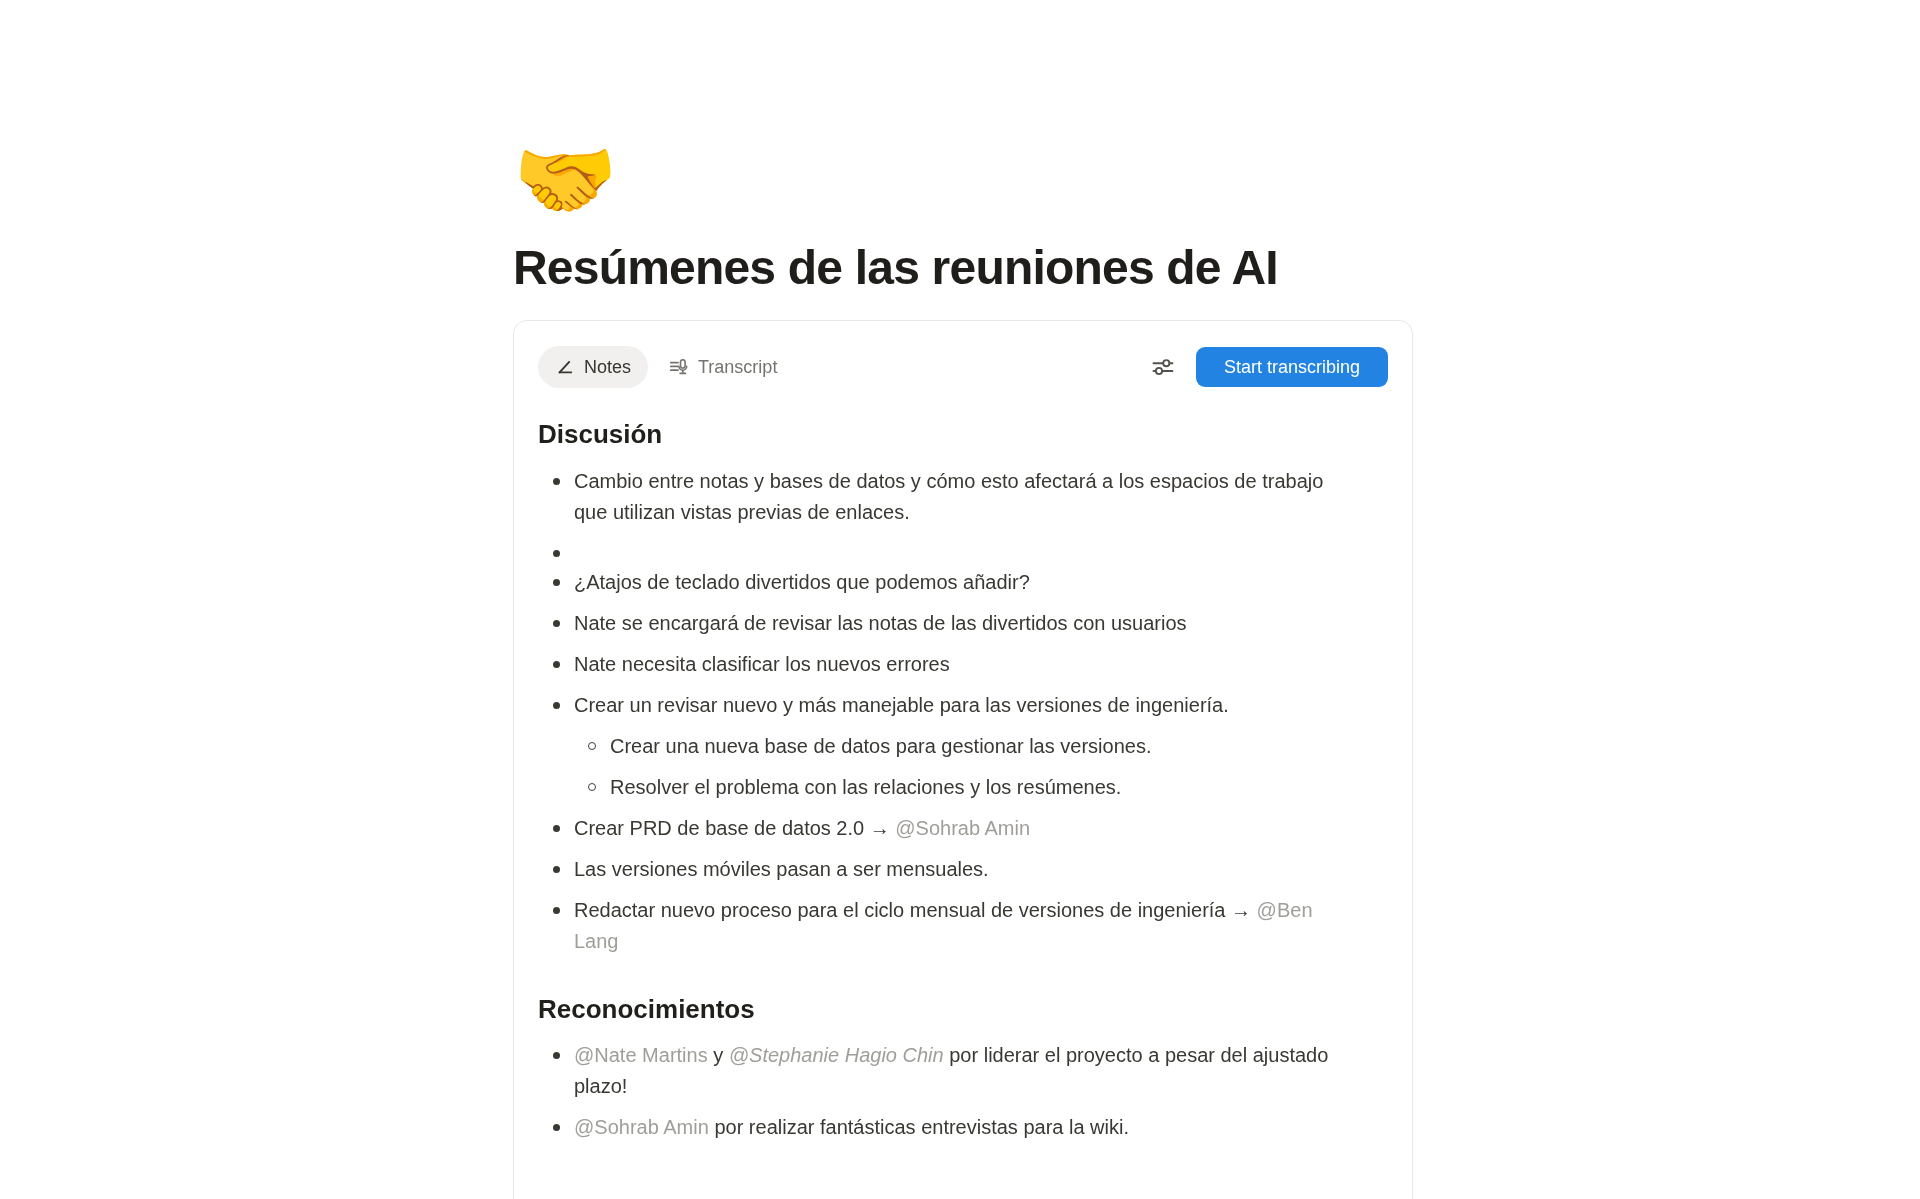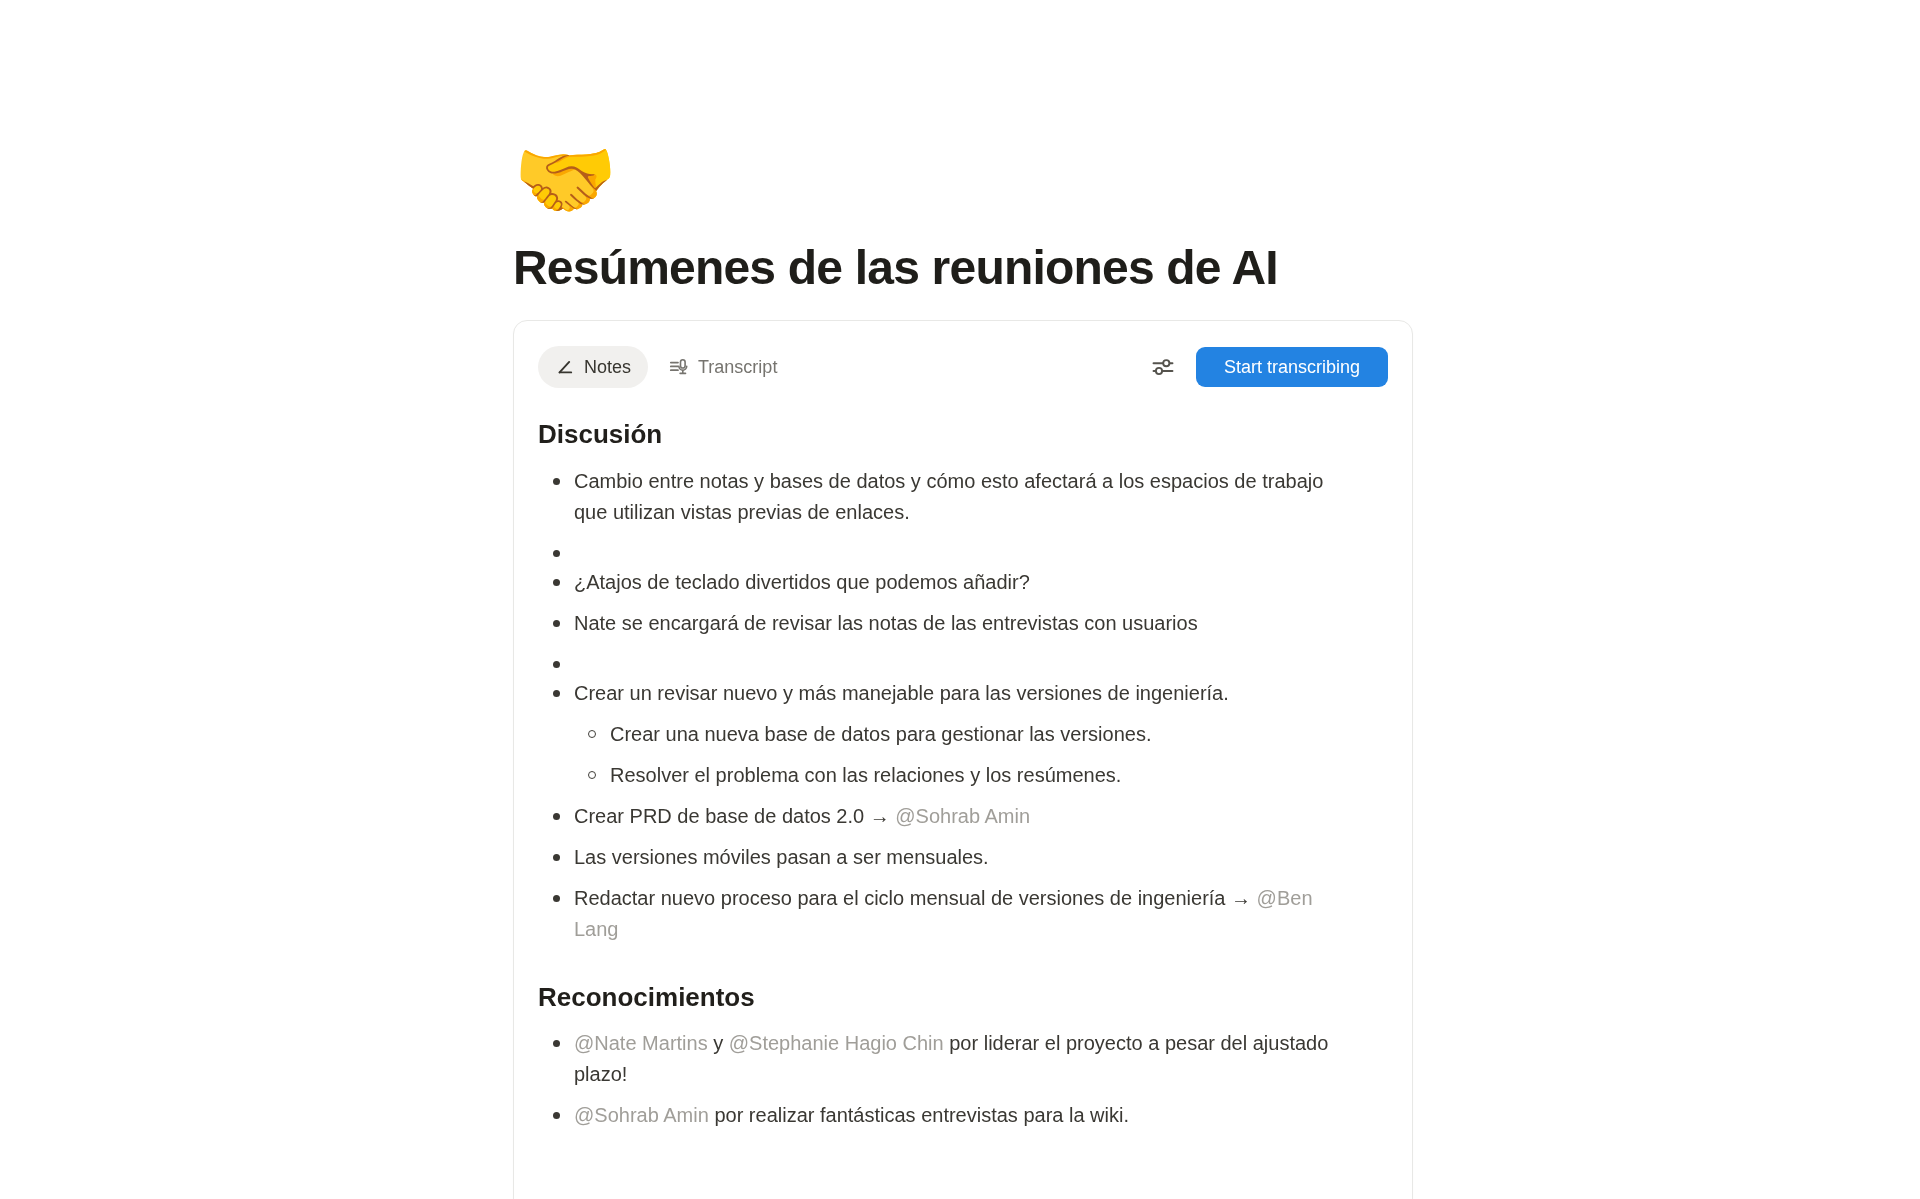--- a/index.html
+++ b/index.html
@@ -143,26 +143,27 @@
           <li class="note-item">
             <span class="marker-col">
               <span class="marker-dot"></span>
             </span>
             <span class="item-text"><span>¿Atajos de teclado divertidos que podemos añadir?</span></span>
           </li>
           <li class="note-item">
             <span class="marker-col">
               <span class="marker-dot"></span>
             </span>
-            <span class="item-text"><span>Nate se encargará de revisar las notas de las entrevistas con usuarios</span></span>
-          </li>
-          <li class="note-item">
-            <span class="marker-col">
-              <span class="marker-dot"></span>
-            </span>
+            <span class="item-text"><span>Nate se encargará de revisar las notas de las divertidos con usuarios</span></span>
+          </li>
+          <li class="note-item">
+            <span class="marker-col">
+              <span class="marker-dot"></span>
+            </span>
+            <span class="item-text"><span>Nate necesita clasificar los nuevos errores</span></span>
           </li>
           <li class="note-item">
             <span class="marker-col">
               <span class="marker-dot"></span>
             </span>
             <span class="item-text"><span>Crear un revisar nuevo y más manejable para las versiones de ingeniería.</span></span>
           </li>
           <li class="note-item level-2">
             <span class="marker-col">
               <span class="marker-circle"></span>
@@ -194,21 +195,21 @@
             <span class="item-text"><span>Redactar nuevo proceso para el ciclo mensual de versiones de ingeniería → </span><span class="mention" style="color: rgb(160, 158, 153);">@Ben
 Lang</span></span>
           </li>
         </ul>
         <h2 class="section-heading">Reconocimientos</h2>
         <ul class="note-list">
           <li class="note-item">
             <span class="marker-col">
               <span class="marker-dot"></span>
             </span>
-            <span class="item-text"><span class="mention" style="color: rgb(160, 158, 153);">@Nate Martins</span><span> y </span><span class="mention" style="color: rgb(160, 158, 153);">@Stephanie Hagio Chin</span><span> por liderar el proyecto a pesar del ajustado
+            <span class="item-text"><span class="mention" style="color: rgb(160, 158, 153);">@Nate Martins</span><span> y </span><span class="mention" style="color: rgb(160, 158, 153); font-style: italic;">@Stephanie Hagio Chin</span><span> por liderar el proyecto a pesar del ajustado
 plazo!</span></span>
           </li>
           <li class="note-item">
             <span class="marker-col">
               <span class="marker-dot"></span>
             </span>
             <span class="item-text"><span class="mention" style="color: rgb(160, 158, 153);">@Sohrab Amin</span><span> por realizar fantásticas entrevistas para la wiki.</span></span>
           </li>
         </ul>
       </div>

